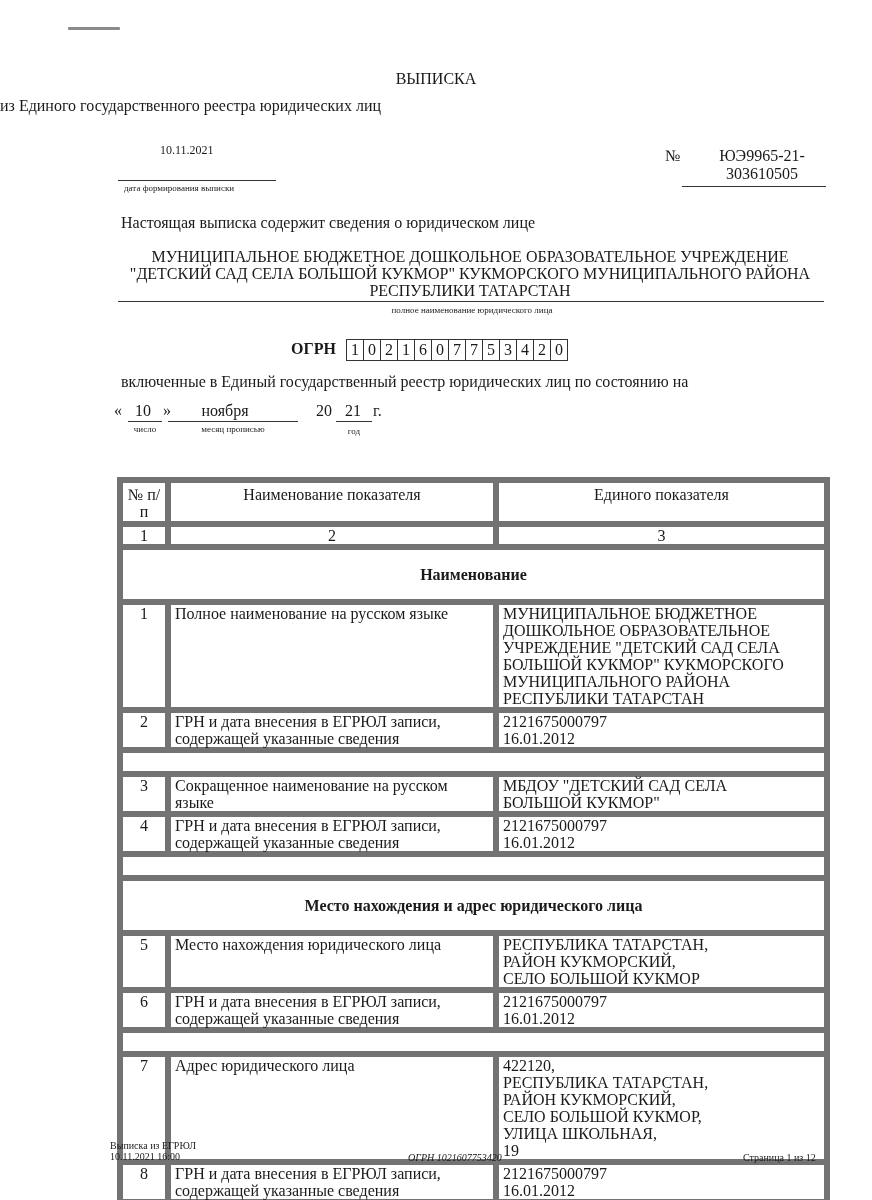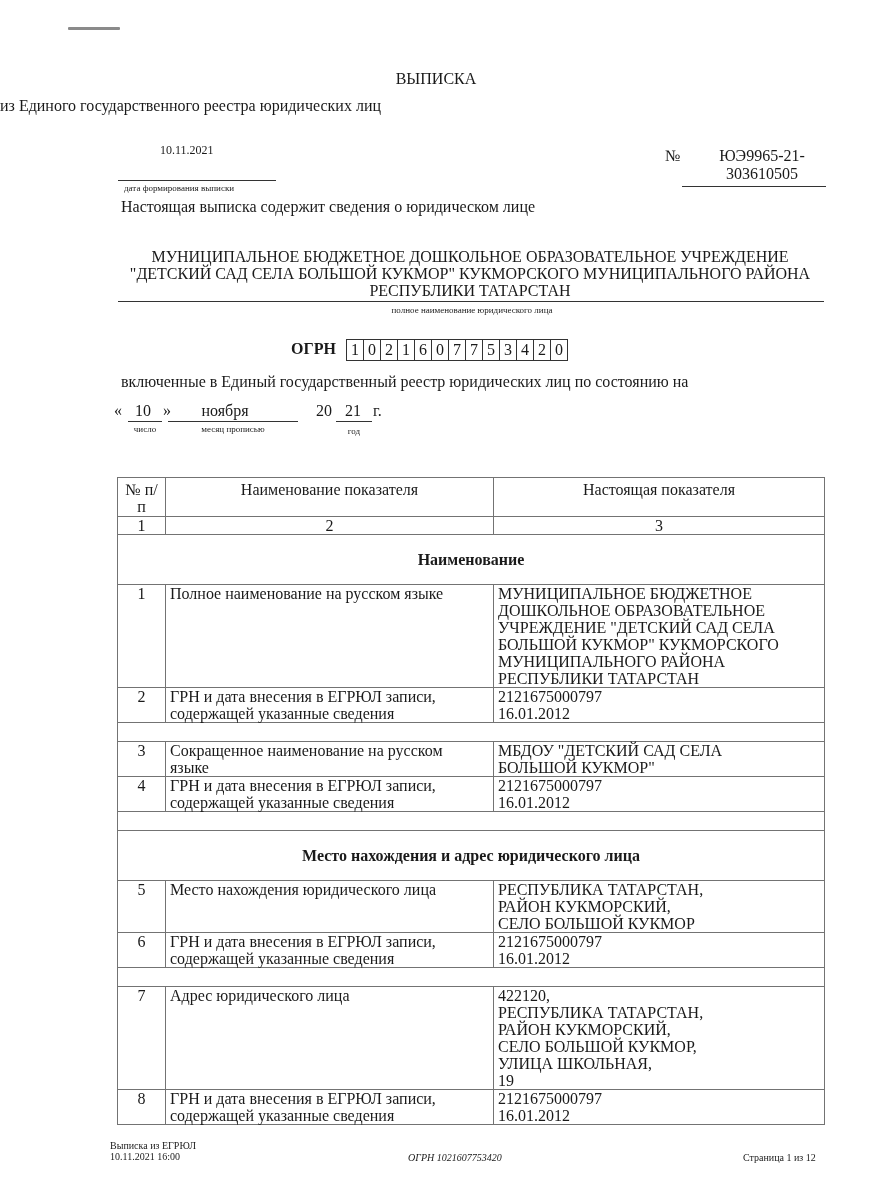--- a/index.html
+++ b/index.html
@@ -8,21 +8,21 @@
   .abs { position: absolute; }
   .scan-mark { left: 68px; top: 27px; width: 52px; height: 3px; background: #8a8a8a; border-radius: 1px; }
   .title { left: 0; width: 872px; top: 70px; text-align: center; font-weight: normal; font-size: 16px; }
   .subtitle { left: 0; width: 872px; top: 97px; text-align: left; font-weight: normal; font-size: 16px; }
   .date-val { left: 160px; top: 143px; font-size: 12px; }
   .date-line { left: 118px; top: 180px; width: 158px; border-top: 1px solid #333; }
   .date-cap { left: 124px; top: 183px; font-size: 9px; }
   .no-sign { left: 665px; top: 147px; font-size: 16px; }
   .no-val { left: 702px; top: 147px; width: 120px; text-align: center; font-size: 16px; line-height: 18px; }
   .no-line { left: 682px; top: 186px; width: 144px; border-top: 1px solid #333; }
-  .intro { left: 121px; top: 198px; font-size: 16px; }
+  .intro { left: 121px; top: 214px; font-size: 16px; }
   .fullname { left: 110px; width: 720px; top: 248px; text-align: center; font-size: 16px; line-height: 17px; }
   .fullname-line { left: 118px; top: 301px; width: 706px; border-top: 1px solid #333; }
   .fullname-cap { left: 0; width: 944px; top: 305px; text-align: center; font-size: 9px; }
   .ogrn-label { left: 291px; top: 340px; font-weight: bold; font-size: 16px; }
   .ogrn-boxes { left: 346px; top: 339px; display: flex; border: 1px solid #333; }
   .ogrn-digit { width: 16px; height: 20px; text-align: center; font-size: 16px; line-height: 20px; border-right: 1px solid #333; }
   .ogrn-digit:last-child { border-right: none; }
   .included { left: 121px; top: 373px; font-size: 16px; }
   .d-open { left: 114px; top: 402px; font-size: 16px; }
   .d-day { left: 135px; top: 402px; font-size: 16px; }
@@ -33,21 +33,21 @@
   .d-g { left: 373px; top: 402px; font-size: 16px; }
   .u-day { left: 128px; top: 421px; width: 34px; border-top: 1px solid #333; }
   .u-month { left: 168px; top: 421px; width: 130px; border-top: 1px solid #333; }
   .u-yr { left: 336px; top: 421px; width: 36px; border-top: 1px solid #333; }
   .c-day { left: 128px; top: 424px; width: 34px; text-align: center; font-size: 9px; }
   .c-month { left: 168px; top: 424px; width: 130px; text-align: center; font-size: 9px; }
   .c-yr { left: 336px; top: 426px; width: 36px; text-align: center; font-size: 9px; }
 
   table.main { position: absolute; left: 117px; top: 477px; width: 707px; border-collapse: collapse;
                font-size: 16px; table-layout: fixed; }
-  table.main td { border: 1px solid #737373; padding: 0 4px; vertical-align: top; line-height: 17px; }
+  table.main td { border: 6px solid #737373; padding: 0 4px; vertical-align: top; line-height: 17px; }
   table.main col.c1 { width: 48px; }
   table.main col.c2 { width: 328px; }
   table.main col.c3 { width: 331px; }
   td.num { text-align: center; }
   td.center { text-align: center; }
   tr.hdr td { padding-top: 3px; padding-bottom: 1px; }
   tr.idx td { padding: 0 4px; }
   tr.section td { text-align: center; font-weight: bold; padding: 16px 0; }
   tr.spacer td { height: 18px; padding: 0; }
   .multiline { white-space: pre-line; }
@@ -115,21 +115,21 @@
 <table class="main">
   <colgroup>
       <col class="c1">
       <col class="c2">
       <col class="c3">
     </colgroup>
   <tbody>
       <tr class="hdr">
     <td class="num">№ п/п</td>
     <td class="center">Наименование показателя</td>
-    <td class="center">Настоящая показателя</td>
+    <td class="center">Единого показателя</td>
   </tr>
   <tr class="idx">
     <td class="num">1</td>
     <td class="center">2</td>
     <td class="center">3</td>
   </tr>
   <tr class="section">
     <td colspan="3">Наименование</td>
   </tr>
   <tr>

